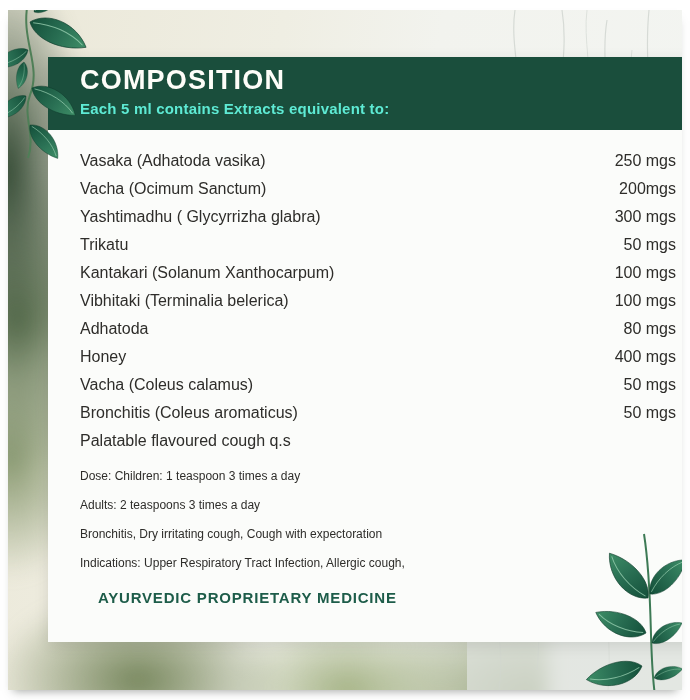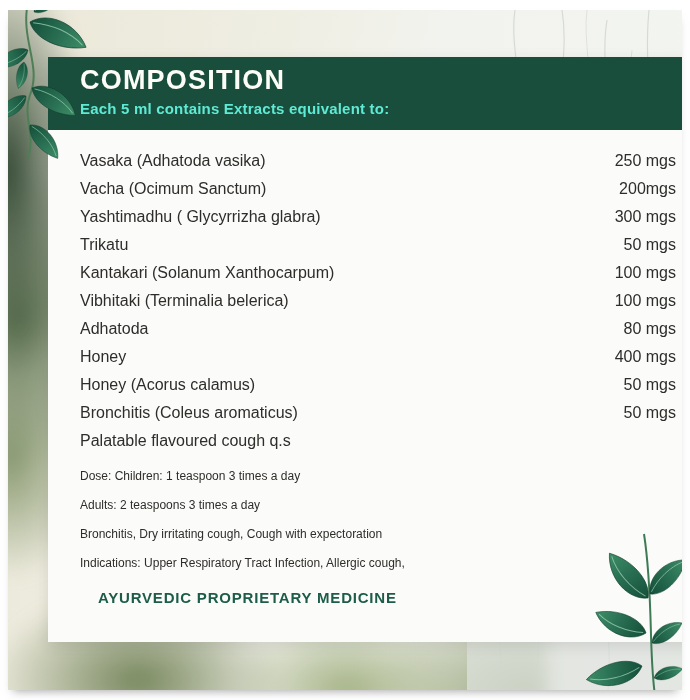--- a/index.html
+++ b/index.html
@@ -122,21 +122,21 @@
       </div>
       <div class="row">
         <span>Adhatoda</span>
         <span class="qty">80 mgs</span>
       </div>
       <div class="row">
         <span>Honey</span>
         <span class="qty">400 mgs</span>
       </div>
       <div class="row">
-        <span>Honey (Acorus calamus)</span>
+        <span>Vacha (Coleus calamus)</span>
         <span class="qty">50 mgs</span>
       </div>
       <div class="row">
         <span>Bronchitis (Coleus aromaticus)</span>
         <span class="qty">50 mgs</span>
       </div>
       <div class="row">
         <span>Palatable flavoured cough q.s</span>
         <span class="qty"></span>
       </div>

